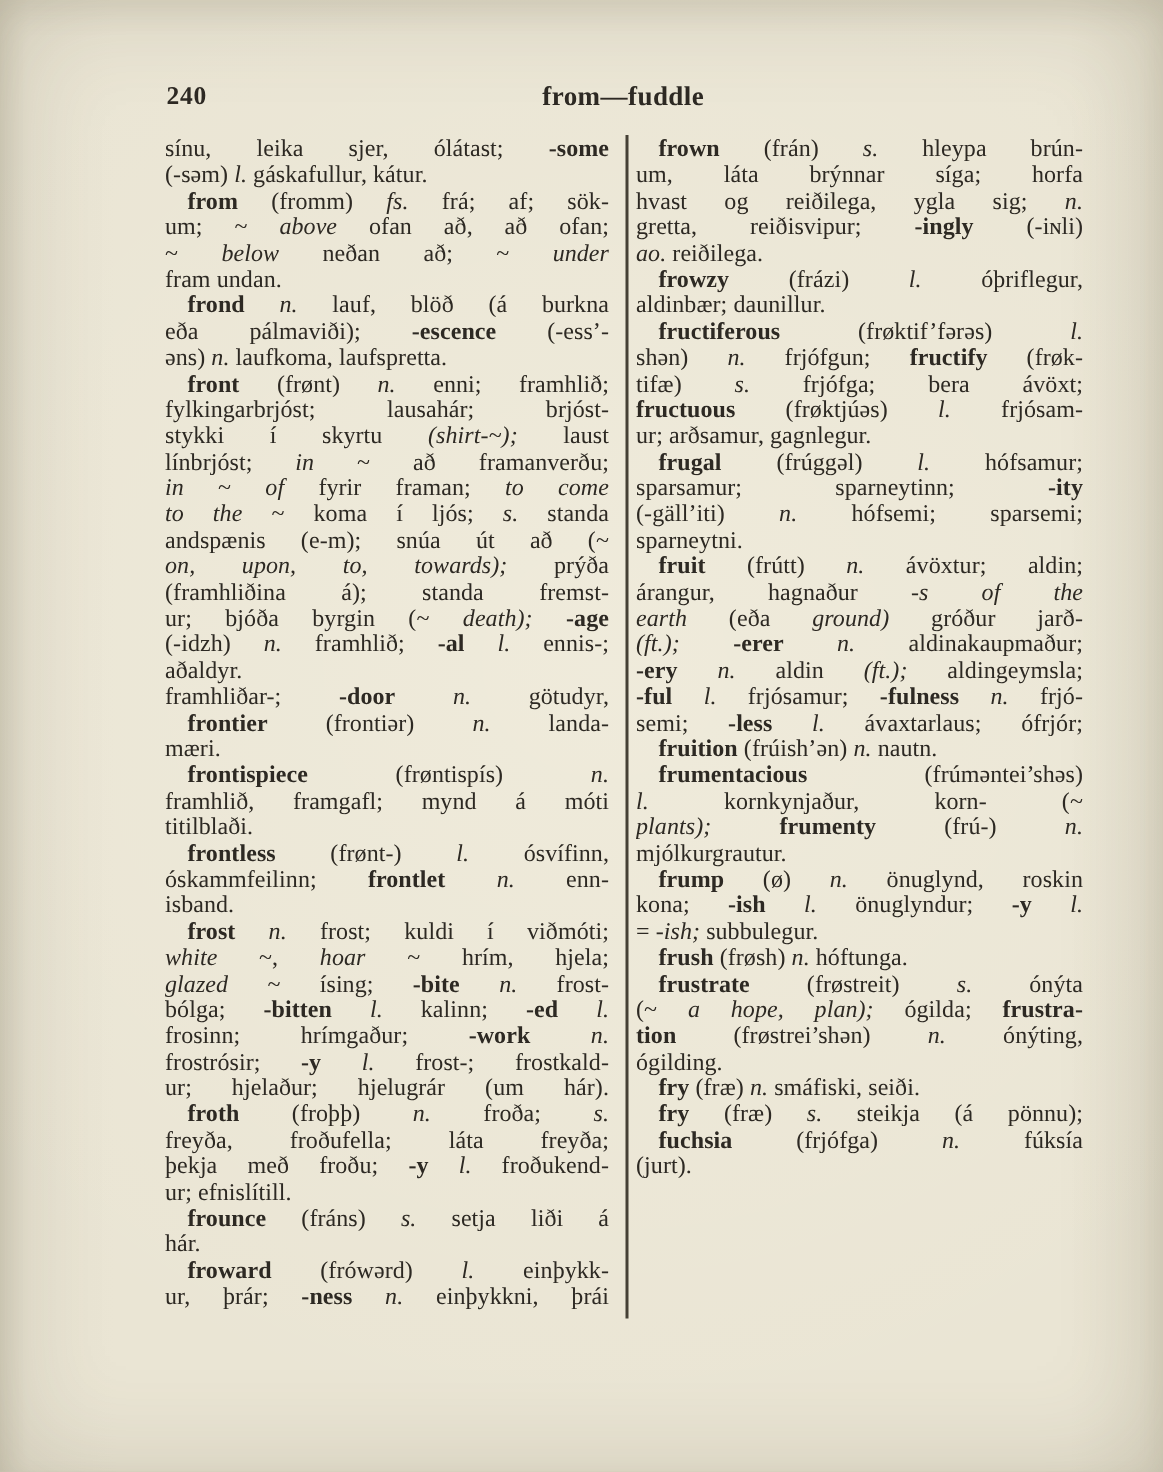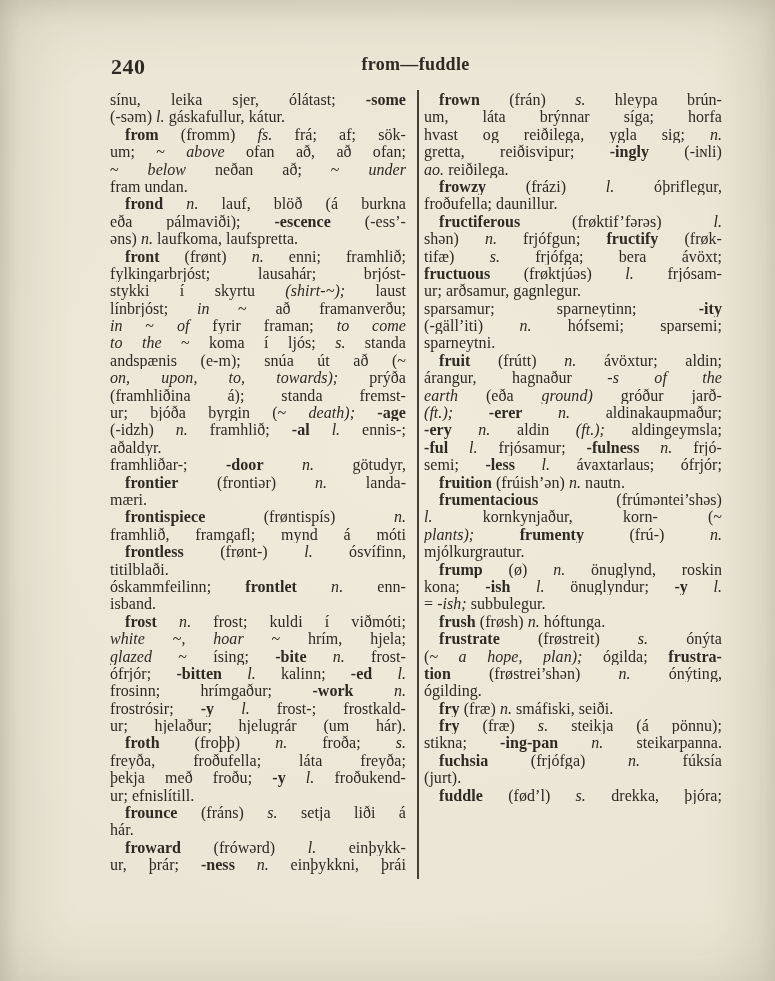--- a/index.html
+++ b/index.html
@@ -13,21 +13,21 @@
     background:
       radial-gradient(ellipse 120% 90% at 52% 45%, rgba(255,252,240,.25) 0%, rgba(255,252,240,0) 60%),
       linear-gradient(90deg,#ddd8c6 0%,#e7e2d1 2.5%,#eae5d4 10%,#eae5d4 92%,#e3decc 100%);
     background-color:var(--paper,#e9e4d3);
     box-shadow:inset 0 0 70px rgba(95,85,62,.20), inset 0 8px 18px rgba(95,85,62,.10);
     color:var(--ink,#2d2923);
   }
   .pagehead{position:absolute;top:54px;left:110px;width:611px;height:22px;}
   .pagenum{
     position:absolute;left:1px;top:0;
-    font-size:22px;font-weight:bold;letter-spacing:.5px;
+    font-size:17px;font-weight:bold;letter-spacing:.5px;
   }
   .running-head{
     display:block;text-align:center;
     font-size:18px;font-weight:bold;letter-spacing:.3px;
   }
   .body{position:absolute;top:91px;left:110px;display:flex;}
   .col{width:296px;}
   .col.right{width:298px;}
   .divider{
     width:2px;height:789px;margin:-1px 5px 0 11px;
@@ -72,54 +72,55 @@
         <div class="ln"><span class="it">on, upon, to, towards);</span><span class="r"> prýða</span></div>
         <div class="ln"><span class="r">(framhliðina á); standa fremst-</span></div>
         <div class="ln"><span class="r">ur; bjóða byrgin (~ </span><span class="it">death);</span><span class="r"> </span><span class="b">-age</span></div>
         <div class="ln"><span class="r">(-idzh) </span><span class="it">n.</span><span class="r"> framhlið; </span><span class="b">-al</span><span class="r"> </span><span class="it">l.</span><span class="r"> ennis-;</span></div>
         <div class="ln nj"><span class="r">aðaldyr.</span></div>
         <div class="ln"><span class="r">framhliðar-; </span><span class="b">-door</span><span class="r"> </span><span class="it">n.</span><span class="r"> götudyr,</span></div>
         <div class="ln ind"><span class="b">frontier</span><span class="r"> (frontiər) </span><span class="it">n.</span><span class="r"> landa-</span></div>
         <div class="ln nj"><span class="r">mæri.</span></div>
         <div class="ln ind"><span class="b">frontispiece</span><span class="r"> (frøntispís) </span><span class="it">n.</span></div>
         <div class="ln"><span class="r">framhlið, framgafl; mynd á móti</span></div>
+        <div class="ln nj"><span class="r">titilblaði.</span></div>
         <div class="ln ind"><span class="b">frontless</span><span class="r"> (frønt-) </span><span class="it">l.</span><span class="r"> ósvífinn,</span></div>
-        <div class="ln nj"><span class="r">titilblaði.</span></div>
         <div class="ln"><span class="r">óskammfeilinn; </span><span class="b">frontlet</span><span class="r"> </span><span class="it">n.</span><span class="r"> enn-</span></div>
         <div class="ln nj"><span class="r">isband.</span></div>
         <div class="ln ind"><span class="b">frost</span><span class="r"> </span><span class="it">n.</span><span class="r"> frost; kuldi í viðmóti;</span></div>
         <div class="ln"><span class="it">white</span><span class="r"> ~, </span><span class="it">hoar</span><span class="r"> ~ hrím, hjela;</span></div>
         <div class="ln"><span class="it">glazed</span><span class="r"> ~ ísing; </span><span class="b">-bite</span><span class="r"> </span><span class="it">n.</span><span class="r"> frost-</span></div>
-        <div class="ln"><span class="r">ófrjór; </span><span class="b">-bitten</span><span class="r"> </span><span class="it">l.</span><span class="r"> kalinn; </span><span class="b">-ed</span><span class="r"> </span><span class="it">l.</span></div>
+        <div class="ln"><span class="r">bólga; </span><span class="b">-bitten</span><span class="r"> </span><span class="it">l.</span><span class="r"> kalinn; </span><span class="b">-ed</span><span class="r"> </span><span class="it">l.</span></div>
         <div class="ln"><span class="r">frosinn; hrímgaður; </span><span class="b">-work</span><span class="r"> </span><span class="it">n.</span></div>
         <div class="ln"><span class="r">frostrósir; </span><span class="b">-y</span><span class="r"> </span><span class="it">l.</span><span class="r"> frost-; frostkald-</span></div>
         <div class="ln"><span class="r">ur; hjelaður; hjelugrár (um hár).</span></div>
         <div class="ln ind"><span class="b">froth</span><span class="r"> (froþþ) </span><span class="it">n.</span><span class="r"> froða; </span><span class="it">s.</span></div>
         <div class="ln"><span class="r">freyða, froðufella; láta freyða;</span></div>
         <div class="ln"><span class="r">þekja með froðu; </span><span class="b">-y</span><span class="r"> </span><span class="it">l.</span><span class="r"> froðukend-</span></div>
         <div class="ln nj"><span class="r">ur; efnislítill.</span></div>
         <div class="ln ind"><span class="b">frounce</span><span class="r"> (fráns) </span><span class="it">s.</span><span class="r"> setja liði á</span></div>
         <div class="ln nj"><span class="r">hár.</span></div>
         <div class="ln ind"><span class="b">froward</span><span class="r"> (frówərd) </span><span class="it">l.</span><span class="r"> einþykk-</span></div>
         <div class="ln"><span class="r">ur, þrár; </span><span class="b">-ness</span><span class="r"> </span><span class="it">n.</span><span class="r"> einþykkni, þrái</span></div>
       </div>
     <div class="divider"></div>
     <div class="col right">
         <div class="ln ind"><span class="b">frown</span><span class="r"> (frán) </span><span class="it">s.</span><span class="r"> hleypa brún-</span></div>
         <div class="ln"><span class="r">um, láta brýnnar síga; horfa</span></div>
         <div class="ln"><span class="r">hvast og reiðilega, ygla sig; </span><span class="it">n.</span></div>
         <div class="ln"><span class="r">gretta, reiðisvipur; </span><span class="b">-ingly</span><span class="r"> (-iɴli)</span></div>
         <div class="ln nj"><span class="it">ao.</span><span class="r"> reiðilega.</span></div>
         <div class="ln ind"><span class="b">frowzy</span><span class="r"> (frázi) </span><span class="it">l.</span><span class="r"> óþriflegur,</span></div>
-        <div class="ln nj"><span class="r">froðufella; daunillur.</span></div>
+        <div class="ln nj"><span class="r">aldinbær; daunillur.</span></div>
         <div class="ln ind"><span class="b">fructiferous</span><span class="r"> (frøktif’fərəs) </span><span class="it">l.</span></div>
         <div class="ln"><span class="r">shən) </span><span class="it">n.</span><span class="r"> frjófgun; </span><span class="b">fructify</span><span class="r"> (frøk-</span></div>
         <div class="ln"><span class="r">tifæ) </span><span class="it">s.</span><span class="r"> frjófga; bera ávöxt;</span></div>
         <div class="ln"><span class="b">fructuous</span><span class="r"> (frøktjúəs) </span><span class="it">l.</span><span class="r"> frjósam-</span></div>
         <div class="ln nj"><span class="r">ur; arðsamur, gagnlegur.</span></div>
+        <div class="ln ind"><span class="b">frugal</span><span class="r"> (frúggəl) </span><span class="it">l.</span><span class="r"> hófsamur;</span></div>
         <div class="ln"><span class="r">sparsamur; sparneytinn; </span><span class="b">-ity</span></div>
         <div class="ln"><span class="r">(-gäll’iti) </span><span class="it">n.</span><span class="r"> hófsemi; sparsemi;</span></div>
         <div class="ln nj"><span class="r">sparneytni.</span></div>
         <div class="ln ind"><span class="b">fruit</span><span class="r"> (frútt) </span><span class="it">n.</span><span class="r"> ávöxtur; aldin;</span></div>
         <div class="ln"><span class="r">árangur, hagnaður </span><span class="it">-s of the</span></div>
         <div class="ln"><span class="it">earth</span><span class="r"> (eða </span><span class="it">ground)</span><span class="r"> gróður jarð-</span></div>
         <div class="ln"><span class="it">(ft.);</span><span class="r"> </span><span class="b">-erer</span><span class="r"> </span><span class="it">n.</span><span class="r"> aldinakaupmaður;</span></div>
         <div class="ln"><span class="b">-ery</span><span class="r"> </span><span class="it">n.</span><span class="r"> aldin </span><span class="it">(ft.);</span><span class="r"> aldingeymsla;</span></div>
         <div class="ln"><span class="b">-ful</span><span class="r"> </span><span class="it">l.</span><span class="r"> frjósamur; </span><span class="b">-fulness</span><span class="r"> </span><span class="it">n.</span><span class="r"> frjó-</span></div>
         <div class="ln"><span class="r">semi; </span><span class="b">-less</span><span class="r"> </span><span class="it">l.</span><span class="r"> ávaxtarlaus; ófrjór;</span></div>
@@ -131,19 +132,17 @@
         <div class="ln ind"><span class="b">frump</span><span class="r"> (ø) </span><span class="it">n.</span><span class="r"> önuglynd, roskin</span></div>
         <div class="ln"><span class="r">kona; </span><span class="b">-ish</span><span class="r"> </span><span class="it">l.</span><span class="r"> önuglyndur; </span><span class="b">-y</span><span class="r"> </span><span class="it">l.</span></div>
         <div class="ln nj"><span class="r">= </span><span class="it">-ish;</span><span class="r"> subbulegur.</span></div>
         <div class="ln ind nj"><span class="b">frush</span><span class="r"> (frøsh) </span><span class="it">n.</span><span class="r"> hóftunga.</span></div>
         <div class="ln ind"><span class="b">frustrate</span><span class="r"> (frøstreit) </span><span class="it">s.</span><span class="r"> ónýta</span></div>
         <div class="ln"><span class="r">(~ </span><span class="it">a hope, plan);</span><span class="r"> ógilda; </span><span class="b">frustra-</span></div>
         <div class="ln"><span class="b">tion</span><span class="r"> (frøstrei’shən) </span><span class="it">n.</span><span class="r"> ónýting,</span></div>
         <div class="ln nj"><span class="r">ógilding.</span></div>
         <div class="ln ind nj"><span class="b">fry</span><span class="r"> (fræ) </span><span class="it">n.</span><span class="r"> smáfiski, seiði.</span></div>
         <div class="ln ind"><span class="b">fry</span><span class="r"> (fræ) </span><span class="it">s.</span><span class="r"> steikja (á pönnu);</span></div>
-        <div class="ln"><span class="r">stikna; </span><span class="b">-ing-pan</span><span class="r"> </span><span class="it">n.</span><span class="r"> steikarpanna.</span></div>
         <div class="ln ind"><span class="b">fuchsia</span><span class="r"> (frjófga) </span><span class="it">n.</span><span class="r"> fúksía</span></div>
         <div class="ln nj"><span class="r">(jurt).</span></div>
-        <div class="ln ind"><span class="b">fuddle</span><span class="r"> (fød’l) </span><span class="it">s.</span><span class="r"> drekka, þjóra;</span></div>
       </div>
   </div>
 </div>
 
 </body></html>

